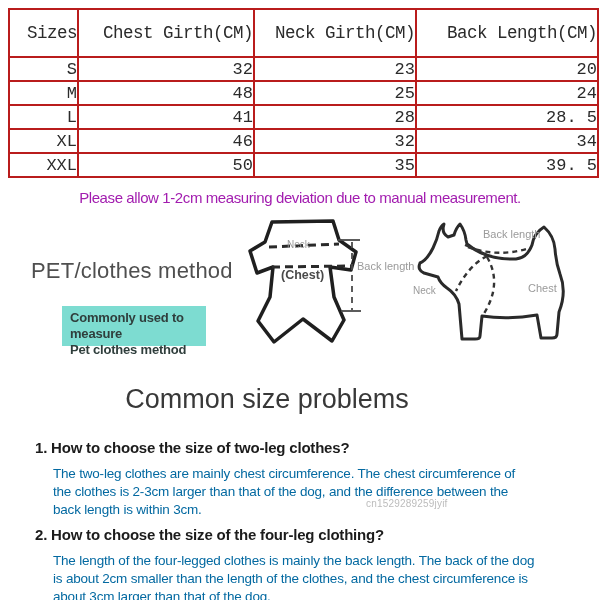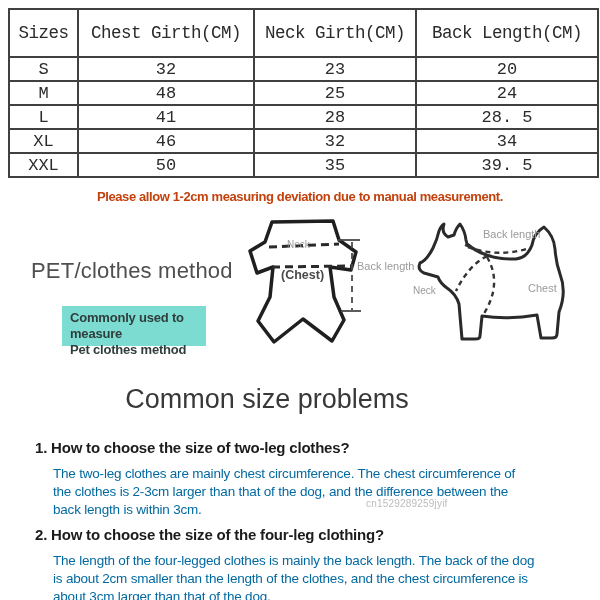--- a/index.html
+++ b/index.html
@@ -12,32 +12,32 @@
   }
 
   
   .size-table {
     position:absolute; left:8px; top:8px; width:589px;
     border-collapse:collapse; table-layout:fixed;
     font-family:"Liberation Mono","DejaVu Sans Mono",monospace;
     color:#2b2b2b;
   }
   .size-table th, .size-table td {
-    border:2px solid #404040;
-    text-align:center; vertical-align:middle;
+    border:2px solid #b91c1c;
+    text-align:right; vertical-align:middle;
     white-space:nowrap; overflow:hidden;
   }
   .size-table th { height:48px; font-size:17.5px; font-weight:normal; letter-spacing:-0.5px; }
   .size-table td { height:24px; font-size:17px; }
 
   
   .notice {
     position:absolute; left:0; top:189px; width:600px;
-    text-align:center; color:#c2410c;
-    font-size:13px; font-weight:bold; letter-spacing:-0.4px;
+    text-align:center; color:#a21caf;
+    font-size:15px; font-weight:normal; letter-spacing:-0.4px;
   }
 
   
   .pet-method-title {
     position:absolute; left:31px; top:258px;
     font-size:22px; color:#4f4f4f; letter-spacing:0.2px;
   }
   .callout {
     position:absolute; left:62px; top:306px; width:144px; height:40px;
     background:#7ddcd1; padding:4px 6px 4px 8px;

